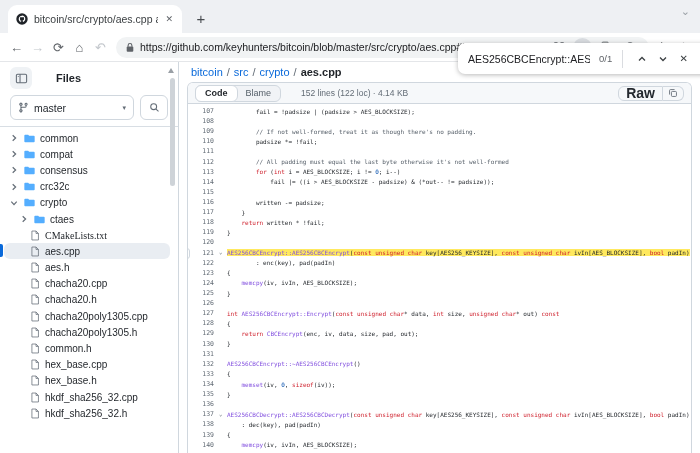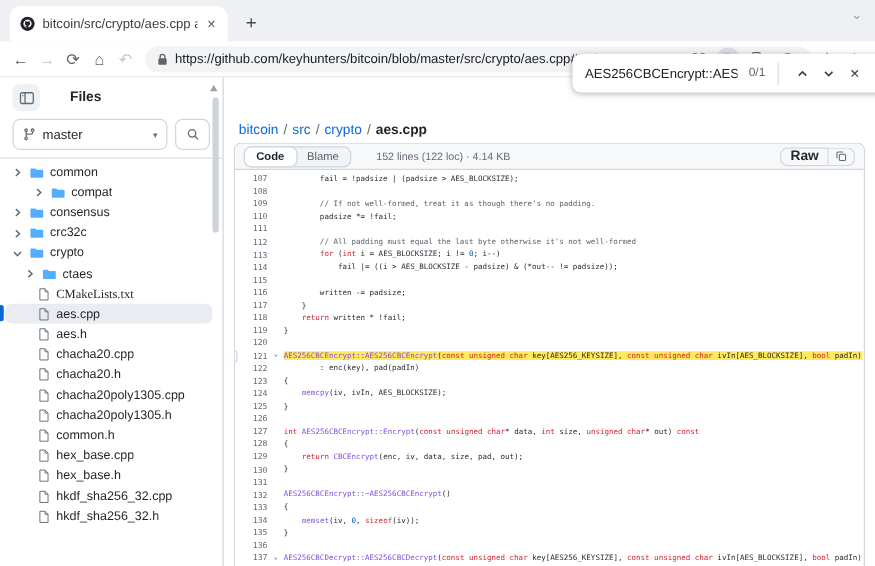--- a/index.html
+++ b/index.html
@@ -52,35 +52,35 @@
         gap:5px;padding:0 6px;font-size:10px;color:#636c76;}
   .tree{border-top:1px solid #d8dee4;padding-top:3px;position:relative;}
   .trow{display:flex;align-items:center;height:16.2px;gap:5px;font-size:10px;color:#1f2328;position:relative;}
   .trow>*{position:relative;z-index:1;}
   .trow .selbg{position:absolute;left:4px;right:8px;top:0;bottom:1px;background:#e9edf2;border-radius:6px;z-index:0;}
   .trow .accent{position:absolute;left:0;top:1px;width:3px;height:13px;background:#0969da;border-radius:0 2px 2px 0;}
   .tlabel{white-space:nowrap;overflow:hidden;}
   .tree-scroll-up{position:absolute;right:4px;top:6px;width:0;height:0;border:3px solid transparent;border-bottom:none;border-top:5px solid #9aa0a6;transform:rotate(180deg);}
   .tree-thumb{position:absolute;right:3px;top:16px;width:5px;height:108px;background:#ced3d8;border-radius:3px;}
 
-  .main{flex:1;position:relative;padding:0 8px;min-width:0;margin-top:32px;}
+  .main{flex:1;position:relative;padding:0 8px;min-width:0;}
   .breadcrumb{height:14px;display:flex;align-items:center;gap:4px;font-size:11px;padding:3px 4px 0;}
   .bc-link{color:#0969da;}
   .bc-sep{color:#636c76;}
   .bc-cur{color:#1f2328;font-weight:700;}
   .filebox{border:1px solid #d0d7de;border-bottom:none;border-radius:6px 6px 0 0;margin-top:3px;
            height:calc(100% - 20px);overflow:hidden;background:#fff;}
   .fileheader{background:#f6f8fa;border-bottom:1px solid #d0d7de;height:20px;display:flex;align-items:center;
               padding:0 7px;gap:20px;}
   .seg{display:flex;border:1px solid #d0d7de;border-radius:6px;background:#f1f3f6;height:15px;align-items:stretch;}
   .seg-item{font-size:9px;padding:0 9px;display:flex;align-items:center;color:#57606a;}
   .seg-item.on{background:#fff;border:1px solid #d0d7de;border-radius:6px;margin:-1px;font-weight:700;color:#1f2328;}
   .meta{font-size:8.5px;color:#636c76;white-space:nowrap;}
   .raw-group{margin-left:auto;display:flex;align-items:stretch;height:15px;}
-  .raw-btn{border:1px solid #d0d7de;background:#f6f8fa;border-radius:6px 0 0 6px;font-size:11px;font-weight:700;
+  .raw-btn{border:1px solid #d0d7de;background:#f6f8fa;border-radius:6px 0 0 6px;font-size:14px;font-weight:700;
            color:#24292f;display:flex;align-items:center;padding:0 7px;}
   .copy-btn{border:1px solid #d0d7de;border-left:none;background:#f6f8fa;border-radius:0 6px 6px 0;
             display:flex;align-items:center;padding:0 5px;}
 
   .codearea{padding-top:2px;font-family:"DejaVu Sans Mono",monospace;font-size:6px;}
   .crow{display:flex;align-items:center;height:10.12px;position:relative;}
   .lnum{width:26px;flex:none;text-align:right;padding-right:5px;color:#636c76;font-size:6.5px;
         font-family:"DejaVu Sans Mono",monospace;}
   .fold{width:8px;flex:none;font-size:5.5px;color:#636c76;line-height:1;}
   .nofold{width:8px;flex:none;}
@@ -218,21 +218,21 @@
               <polyline points="2.7,1.3 5.6,4 2.7,6.7"></polyline>
             </svg>
           </span>
           <span style="display:flex;">
             <svg width="11" height="11" viewBox="0 0 16 16" fill="#54aeff">
               <path d="M1.75 2.5h4.3l1.4 1.5h6.8c.7 0 1.25.56 1.25 1.25v7c0 .69-.55 1.25-1.25 1.25H1.75C1.06 13.5.5 12.94.5 12.25v-8.5c0-.69.56-1.25 1.25-1.25z"></path>
             </svg>
           </span>
           <span class="tlabel">common</span>
         </div>
-        <div class="trow" style="padding-left: 27px;">
+        <div class="trow" style="padding-left: 10px;">
           <span class="chev" style="display:flex;width:9px;">
             <svg width="8" height="8" viewBox="0 0 8 8" fill="none" stroke="#636c76" stroke-width="1.2">
               <polyline points="2.7,1.3 5.6,4 2.7,6.7"></polyline>
             </svg>
           </span>
           <span style="display:flex;">
             <svg width="11" height="11" viewBox="0 0 16 16" fill="#54aeff">
               <path d="M1.75 2.5h4.3l1.4 1.5h6.8c.7 0 1.25.56 1.25 1.25v7c0 .69-.55 1.25-1.25 1.25H1.75C1.06 13.5.5 12.94.5 12.25v-8.5c0-.69.56-1.25 1.25-1.25z"></path>
             </svg>
           </span>

